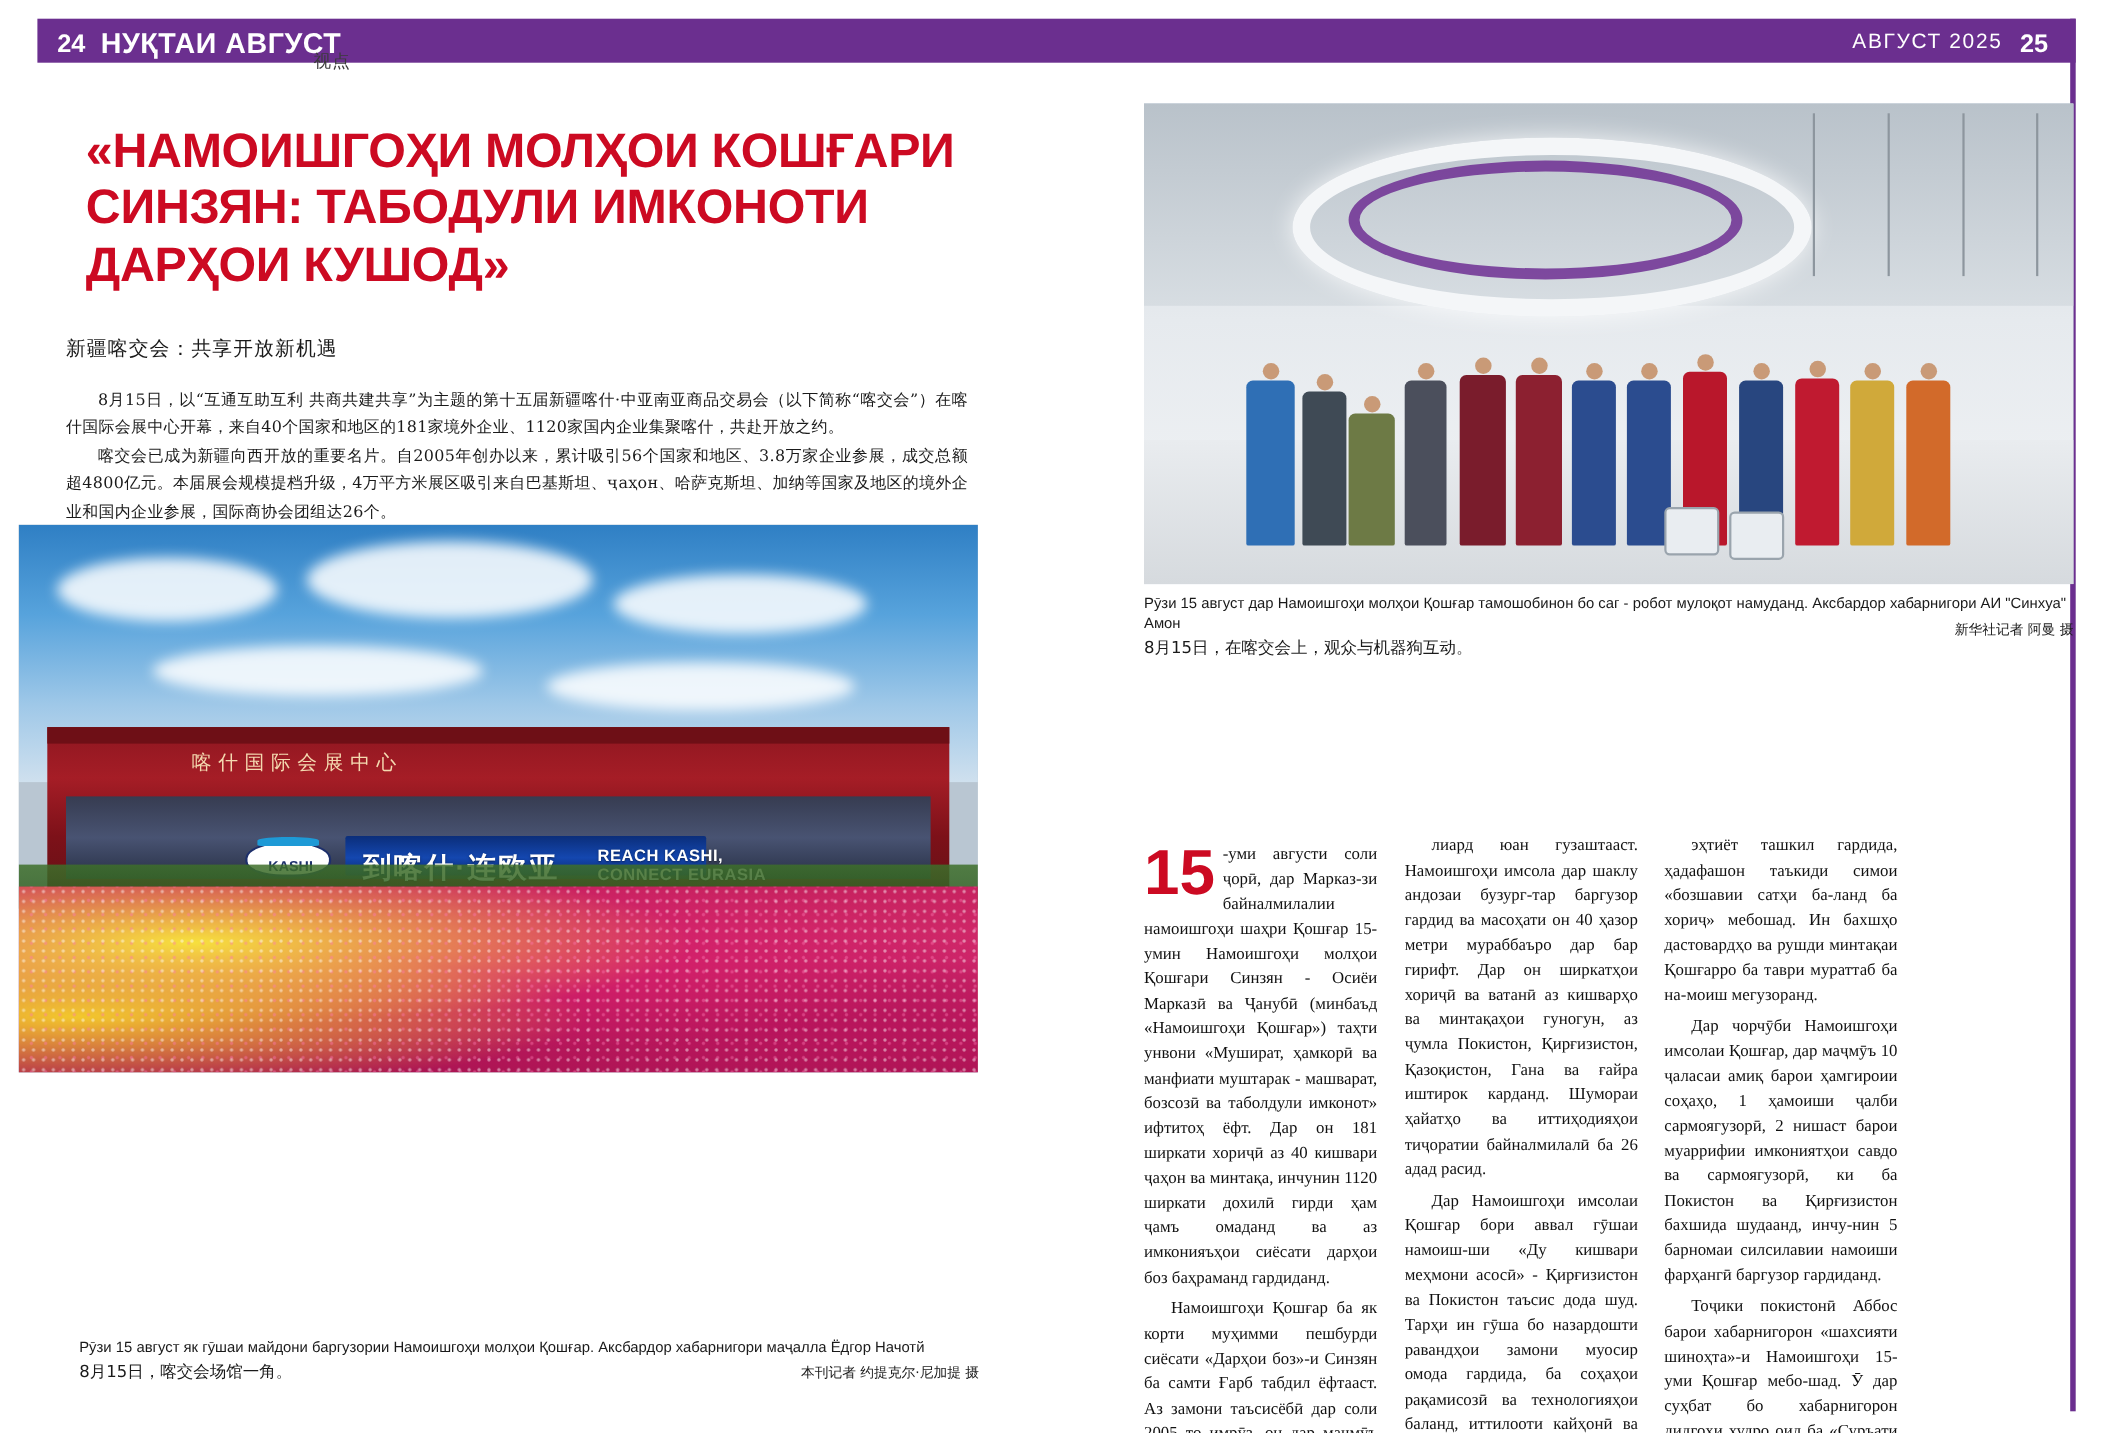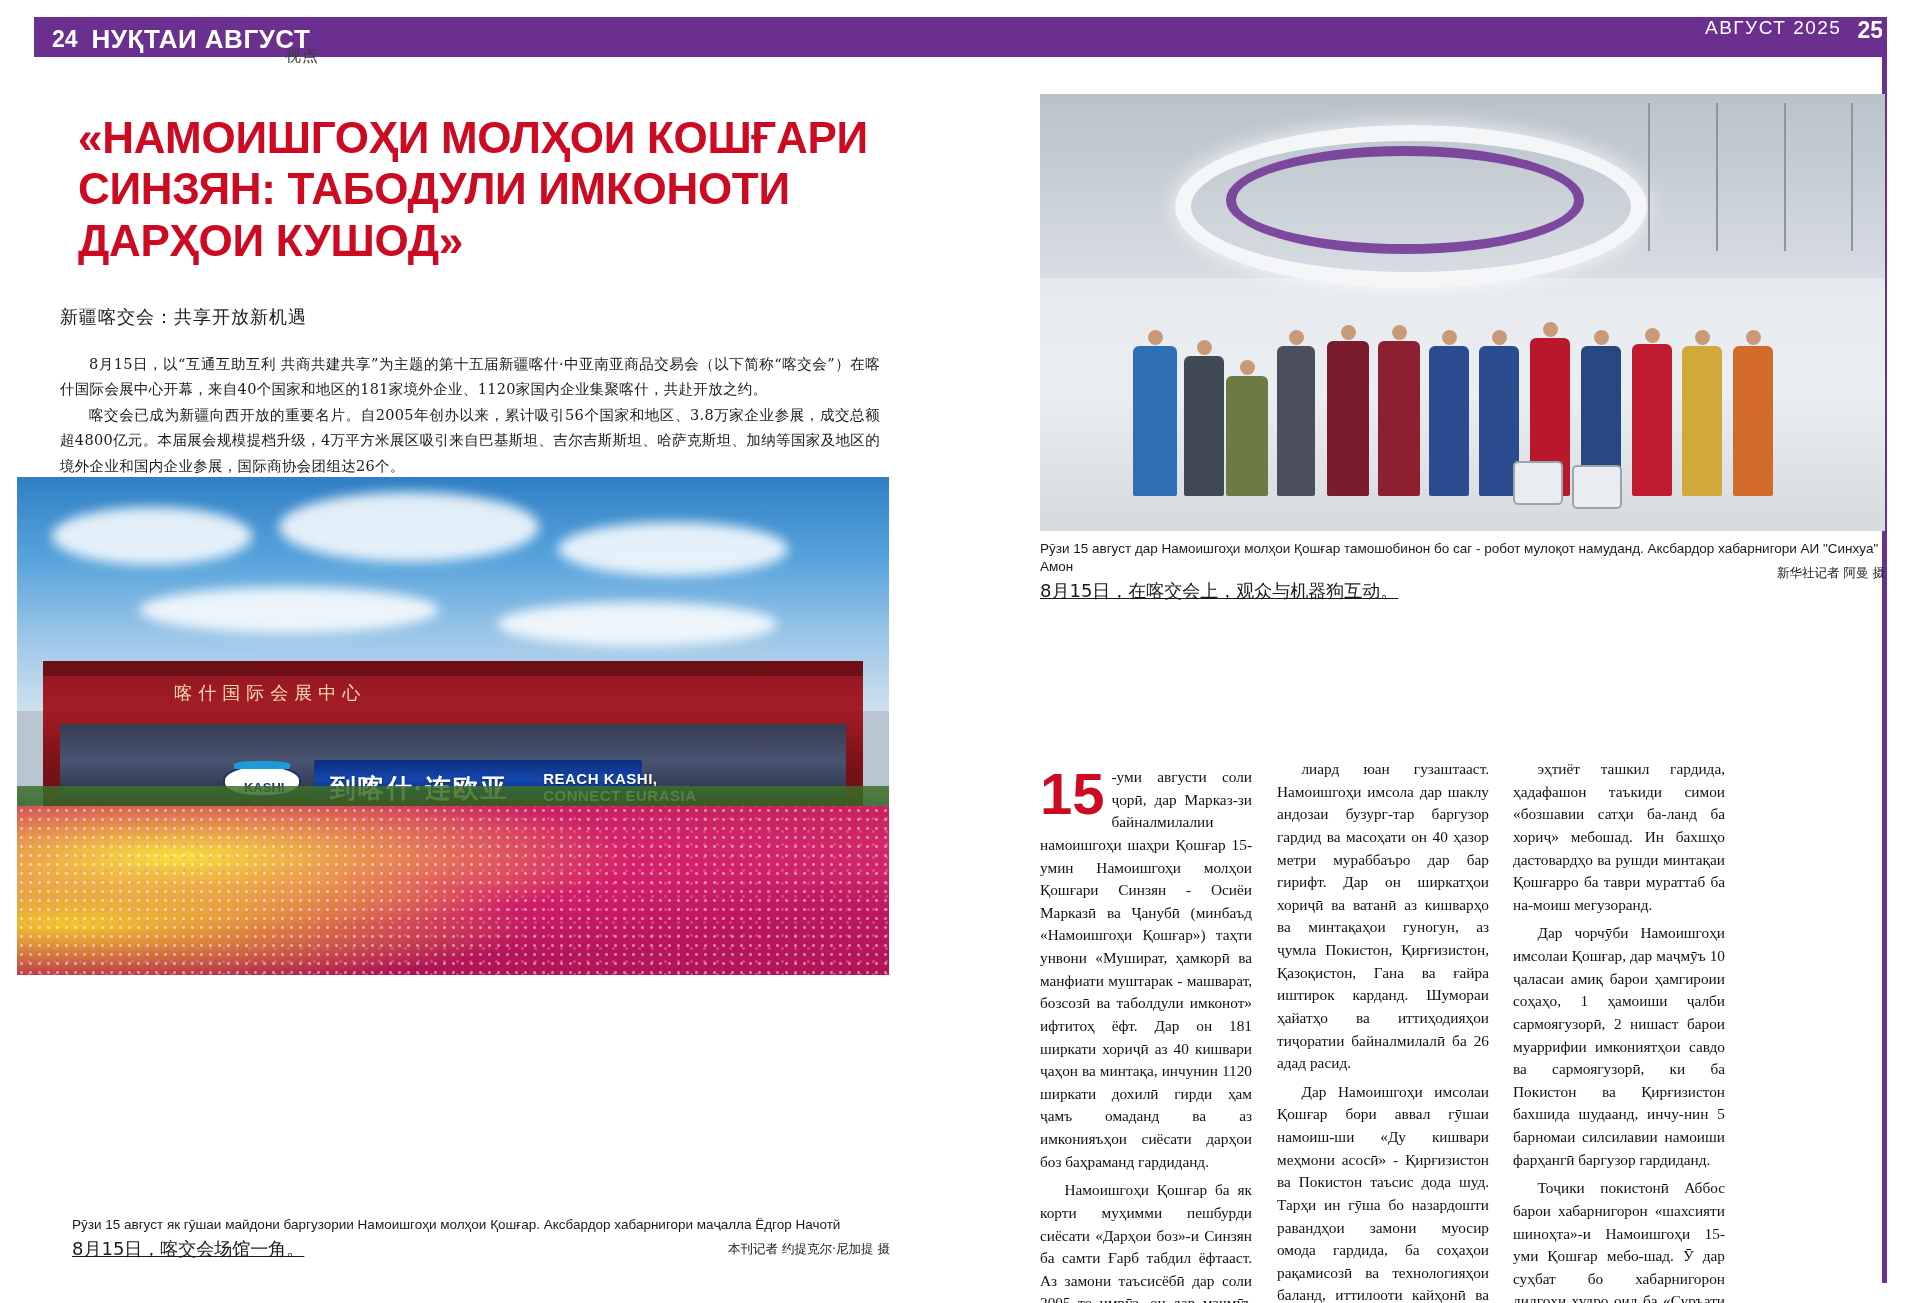--- a/index.html
+++ b/index.html
@@ -60,21 +60,22 @@
     font-family: "DejaVu Sans", sans-serif;
     font-size: 16px;
     color: #3b3b3b;
     letter-spacing: 1px;
   }
   .header-right {
     position: absolute;
     right: 0; top: 0;
     height: 44px;
     display: flex;
-    padding-right: 4px;
+    align-items: center;
+    padding-right: 25px;
     color: #ffffff;
   }
   .header-date {
     font-family: "Liberation Sans", sans-serif;
     font-size: 19px;
     letter-spacing: 1.5px;
     margin-right: 16px;
   }
   .header-pageno-right {
     font-family: "Liberation Sans", sans-serif;
@@ -158,24 +159,23 @@
     position: absolute;
     font-family: "Liberation Sans", sans-serif;
     color: #1a1a1a;
   }
   .caption-tj {
     font-size: 13.5px;
     line-height: 1.35;
   }
   .caption-cn {
     font-family: "DejaVu Sans", sans-serif;
-    font-size: 18px;
+    font-size: 15px;
     margin-top: 3px;
     display: block;
-    text-decoration: underline;
   }
   .cap-left {
     left: 72px;
     top: 1216px;
     width: 820px;
   }
   .cap-left-credit {
     left: 690px;
     top: 1239px;
     width: 200px;
@@ -359,21 +359,21 @@
     </div>
   </div>
   <div class="header-rubric-cn">视点</div>
   <div class="gutter-rule"></div>
 
   <div class="headline">«НАМОИШГОҲИ МОЛҲОИ КОШҒАРИ СИНЗЯН: ТАБОДУЛИ ИМКОНОТИ ДАРҲОИ КУШОД»</div>
   <div class="headline-cn">新疆喀交会：共享开放新机遇</div>
 
   <div class="lead-cn">
     <p>8月15日，以“互通互助互利 共商共建共享”为主题的第十五届新疆喀什·中亚南亚商品交易会（以下简称“喀交会”）在喀什国际会展中心开幕，来自40个国家和地区的181家境外企业、1120家国内企业集聚喀什，共赴开放之约。</p>
-    <p>喀交会已成为新疆向西开放的重要名片。自2005年创办以来，累计吸引56个国家和地区、3.8万家企业参展，成交总额超4800亿元。本届展会规模提档升级，4万平方米展区吸引来自巴基斯坦、吉尔吉斯斯坦、哈萨克斯坦、加纳等国家及地区的境外企业和国内企业参展，国际商协会团组达26个。</p>
+    <p>喀交会已成为新疆向西开放的重要名片。自2005年创办以来，累计吸引56个国家和地区、3.8万家企业参展，成交总额超4800亿元。本届展会规模提档升级，4万平方米展区吸引来自巴基斯坦、ҷаҳон、哈萨克斯坦、加纳等国家及地区的境外企业和国内企业参展，国际商协会团组达26个。</p>
     <span class="lead-byline">本刊记者 加孜拉·泥斯拜克</span>
   </div>
 
   <div class="photo photo-main-left">
     <div class="sky"></div>
     <div class="cloud" style="left:4%; top:6%; width:200px; height:58px;"></div>
     <div class="cloud" style="left:30%; top:3%; width:260px; height:70px;"></div>
     <div class="cloud" style="left:62%; top:9%; width:230px; height:54px;"></div>
     <div class="cloud" style="left:14%; top:22%; width:300px; height:46px;"></div>
     <div class="cloud" style="left:55%; top:25%; width:280px; height:44px;"></div>

